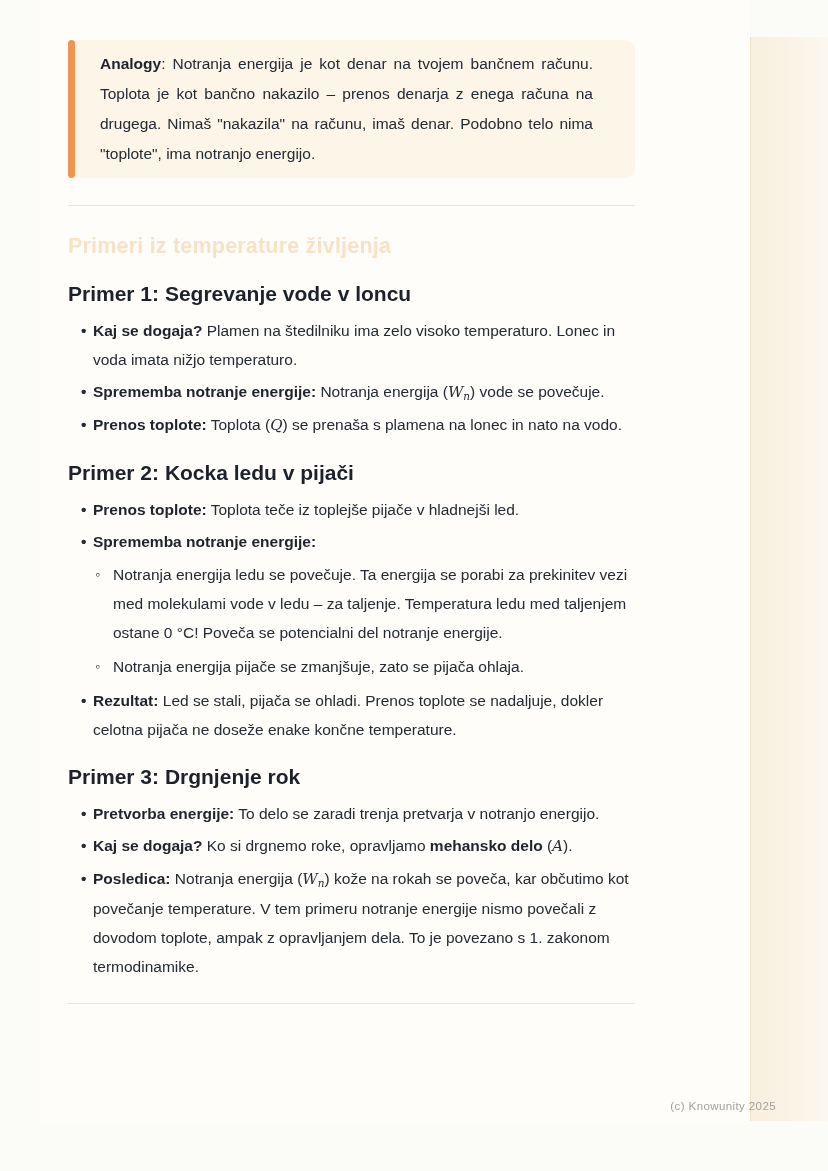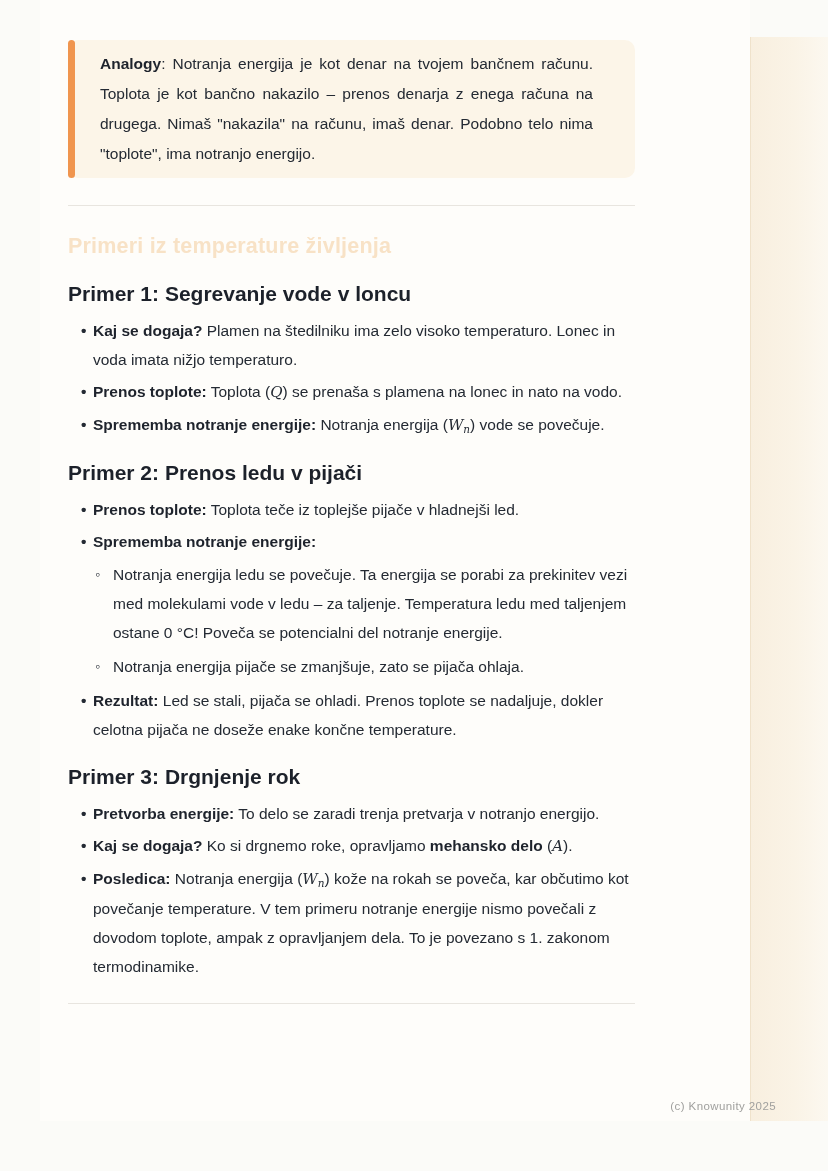--- a/index.html
+++ b/index.html
@@ -109,26 +109,26 @@
 
       <hr class="rule">
 
       <h2 class="section-heading">Primeri iz temperature življenja</h2>
 
       <div>
           <section>
             <h3>Primer 1: Segrevanje vode v loncu</h3>
             <ul class="main">
               <li><span><strong>Kaj se dogaja?</strong> Plamen na štedilniku ima zelo visoko temperaturo. Lonec in voda imata nižjo temperaturo.</span></li>
+              <li><span><strong>Sprememba notranje energije:</strong> Notranja energija (<span class="math">W<sub>n</sub></span>) vode se povečuje.</span></li>
               <li><span><strong>Prenos toplote:</strong> Toplota (<span class="math">Q</span>) se prenaša s plamena na lonec in nato na vodo.</span></li>
-              <li><span><strong>Sprememba notranje energije:</strong> Notranja energija (<span class="math">W<sub>n</sub></span>) vode se povečuje.</span></li>
             </ul>
           </section>
           <section>
-            <h3>Primer 2: Prenos ledu v pijači</h3>
+            <h3>Primer 2: Kocka ledu v pijači</h3>
             <ul class="main">
               <li><span><strong>Prenos toplote:</strong> Toplota teče iz toplejše pijače v hladnejši led.</span></li>
               <li><span><strong>Sprememba notranje energije:</strong></span><ul class="sub">
                   <li><span>Notranja energija ledu se povečuje. Ta energija se porabi za prekinitev vezi med molekulami vode v ledu – za taljenje. Temperatura ledu med taljenjem ostane 0 °C! Poveča se potencialni del notranje energije.</span></li>
                   <li><span>Notranja energija pijače se zmanjšuje, zato se pijača ohlaja.</span></li>
                 </ul></li>
               <li><span><strong>Rezultat:</strong> Led se stali, pijača se ohladi. Prenos toplote se nadaljuje, dokler celotna pijača ne doseže enake končne temperature.</span></li>
             </ul>
           </section>
           <section>

